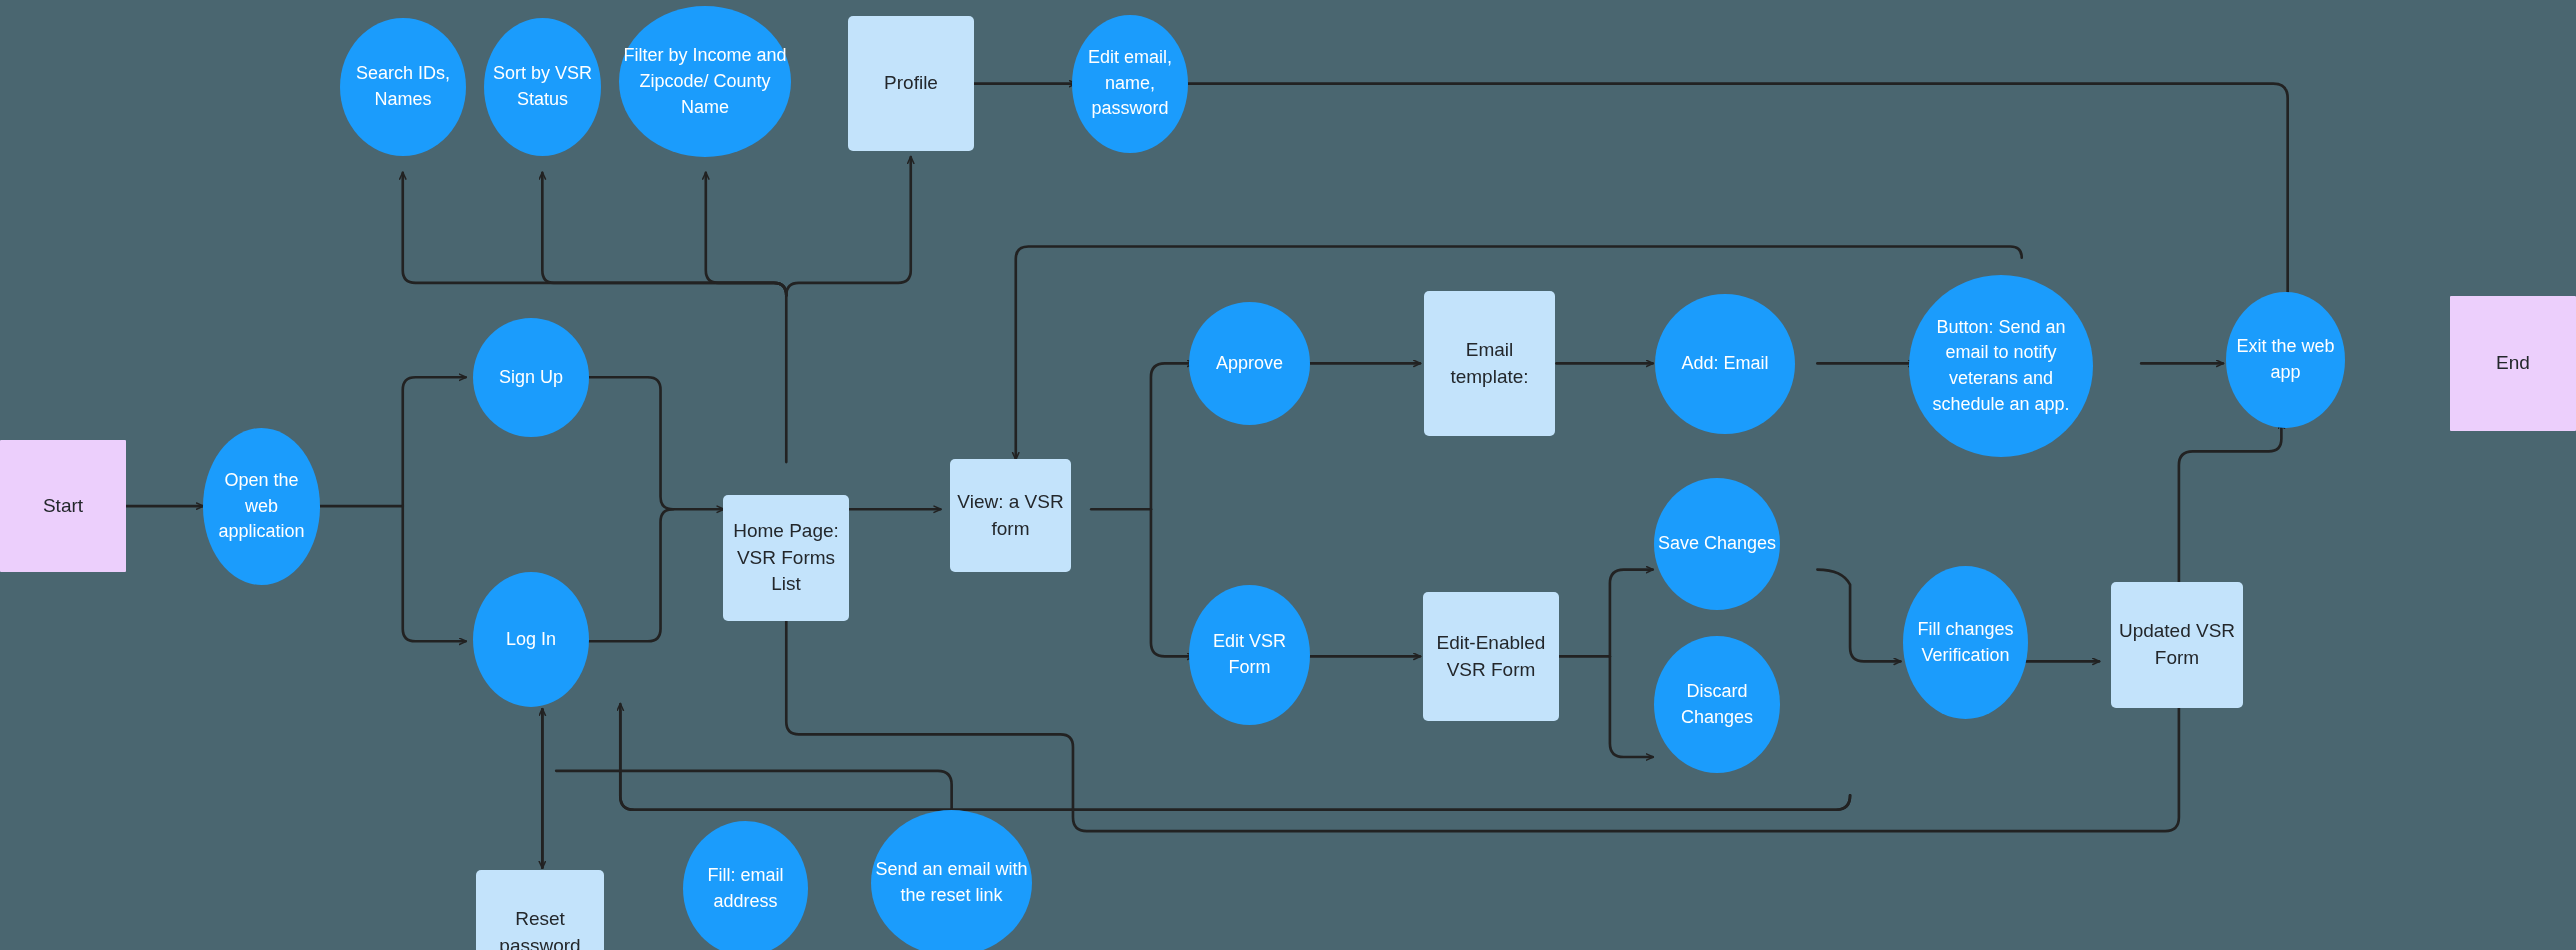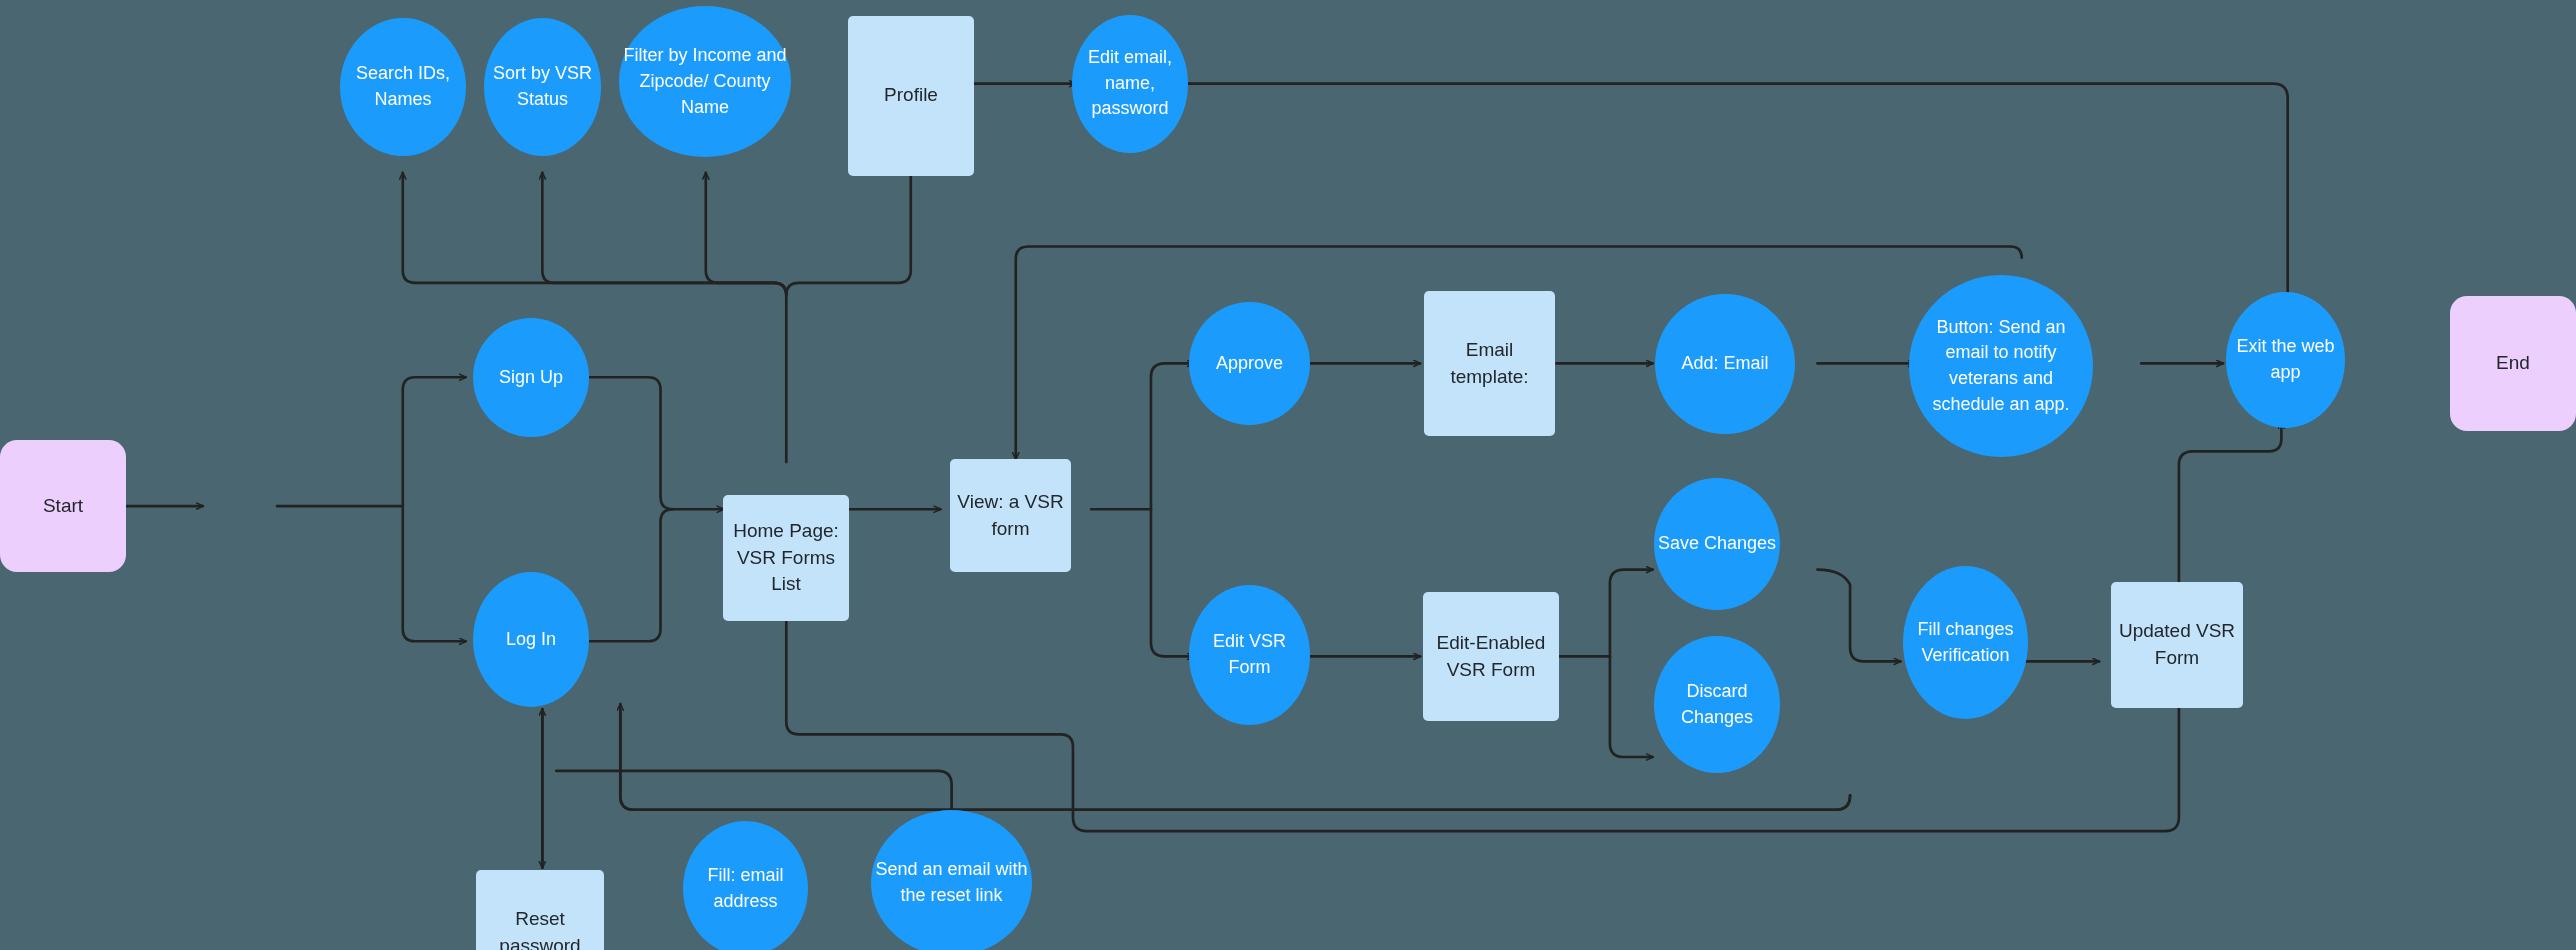--- a/index.html
+++ b/index.html
@@ -15,21 +15,21 @@
   .node{
     position:absolute;
     display:flex;align-items:center;justify-content:center;
     text-align:center;
     box-sizing:border-box;
     line-height:1.42;
     z-index:2;
   }
   .node .lbl{display:block;width:100%;padding:0 3.8px;box-sizing:border-box;}
   .terminal{
-    background:#eccffc;color:#23272b;border-radius:17px;
+    background:#eccffc;color:#23272b;border-radius:1px;
     font-size:19px;
   }
   .page{
     background:#c3e3fb;color:#23272b;border-radius:5px;
     font-size:19px;
   }
   .action{
     background:#1b9cfc;color:#ffffff;border-radius:50%;
     font-size:18px;
   }
@@ -105,20 +105,23 @@
 
       <path d="M1513,1340 L1513,1248 Q1513,1226 1491,1226 L884,1226"></path>
 
     </g>
   </svg>
 
   <div class="node terminal" style="left:0px;top:440px;width:126px;height:132px;">
     <span class="lbl">Start</span>
   </div>
 
+  <div class="node action" style="left:203px;top:428px;width:117px;height:157px;">
+    <span class="lbl">Open the web application</span>
+  </div>
 
   <div class="node action" style="left:473px;top:318px;width:116px;height:119px;">
     <span class="lbl">Sign Up</span>
   </div>
 
   <div class="node action" style="left:473px;top:572px;width:116px;height:135px;">
     <span class="lbl">Log In</span>
   </div>
 
   <div class="node page" style="left:476px;top:870px;width:128px;height:126px;">
@@ -142,21 +145,21 @@
   </div>
 
   <div class="node action" style="left:484px;top:17.6px;width:117px;height:138px;">
     <span class="lbl">Sort by VSR Status</span>
   </div>
 
   <div class="node action small-txt" style="left:619px;top:6.3px;width:172px;height:151px;">
     <span class="lbl">Filter by Income and Zipcode/ County Name</span>
   </div>
 
-  <div class="node page" style="left:848px;top:15.7px;width:126px;height:160px;">
+  <div class="node page" style="left:848px;top:15.7px;width:126px;height:135px;">
     <span class="lbl">Profile</span>
   </div>
 
   <div class="node action" style="left:1072px;top:14.5px;width:116px;height:138px;">
     <span class="lbl">Edit email, name, password</span>
   </div>
 
   <div class="node page" style="left:950px;top:459px;width:121px;height:113px;align-items:center;">
     <span class="lbl">View: a VSR form</span>
   </div>

